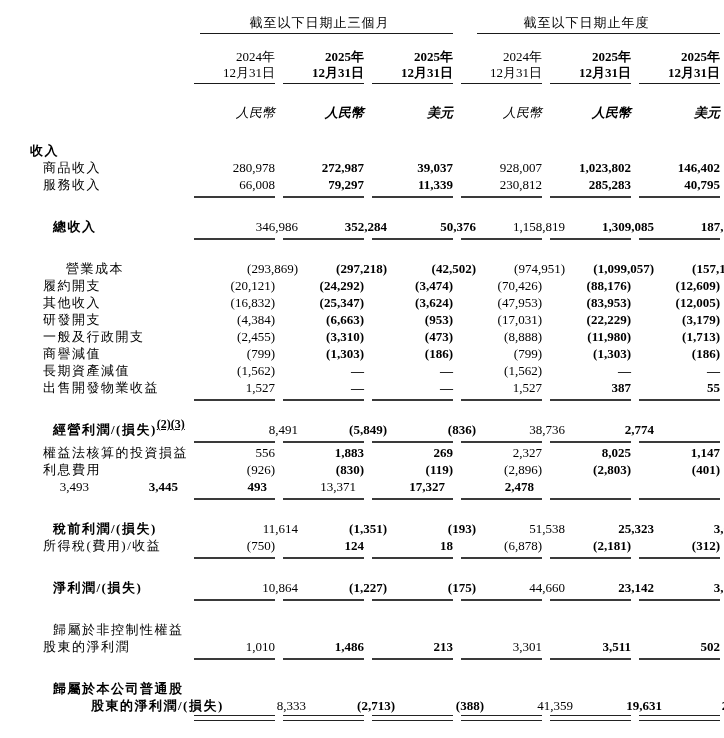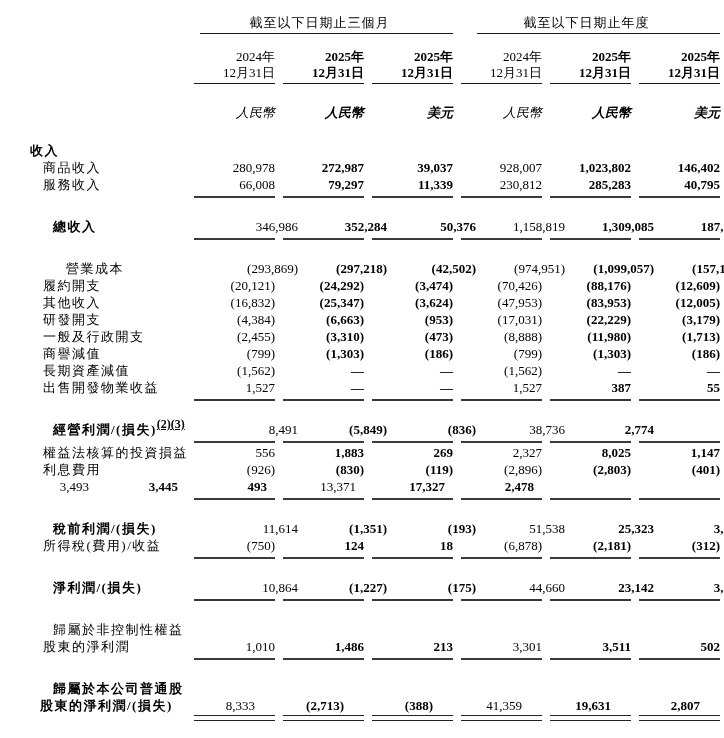--- a/index.html
+++ b/index.html
@@ -17,21 +17,21 @@
   .grule .ln { border-bottom:1.5px solid #1a1a1a; height:1px; }
   .grule.g1 .ln { margin-left:14px; }
   .grule.g2 .ln { margin-left:24px; }
   .hcell { width:89px; flex:none; text-align:right; height:16px; line-height:16px; }
   .hrule { width:89px; flex:none; }
   .hrule .ln { margin-left:8px; border-bottom:1.5px solid #1a1a1a; height:2px; }
   .ccell { width:89px; flex:none; text-align:right; font-style:italic; height:18px; line-height:18px; margin-top:20px; }
   .trow { align-items:flex-end; height:17px; line-height:17px; }
   .lbl { width:156px; flex:none; padding-left:30px; letter-spacing:1.5px; white-space:nowrap; }
   .lbl.ind1 { padding-left:43px; width:143px; }
-  .lbl.ind2 { padding-left:40px; width:126px; }
+  .lbl.ind2 { padding-left:91px; width:126px; }
   .lbl sup { font-size:12px; letter-spacing:0; vertical-align:6px;text-decoration:underline; }
   .val { width:89px; flex:none; text-align:right; white-space:nowrap; }
   .b { font-weight:bold; }
   .rrow { height:5px; margin-top:1px; }
   .rseg { width:89px; flex:none; }
   .rseg .ln { margin-left:8px; height:2px; border-bottom:2px solid #3a3a3a; }
   .rseg.dbl .ln { height:4px; border-top:1.5px solid #222; border-bottom:1.5px solid #222; }
   .gap { margin-top:19px;padding-left:23px; }
   .hdr-gap { height:20px; }
   .yr-row { margin-top:15px; }

